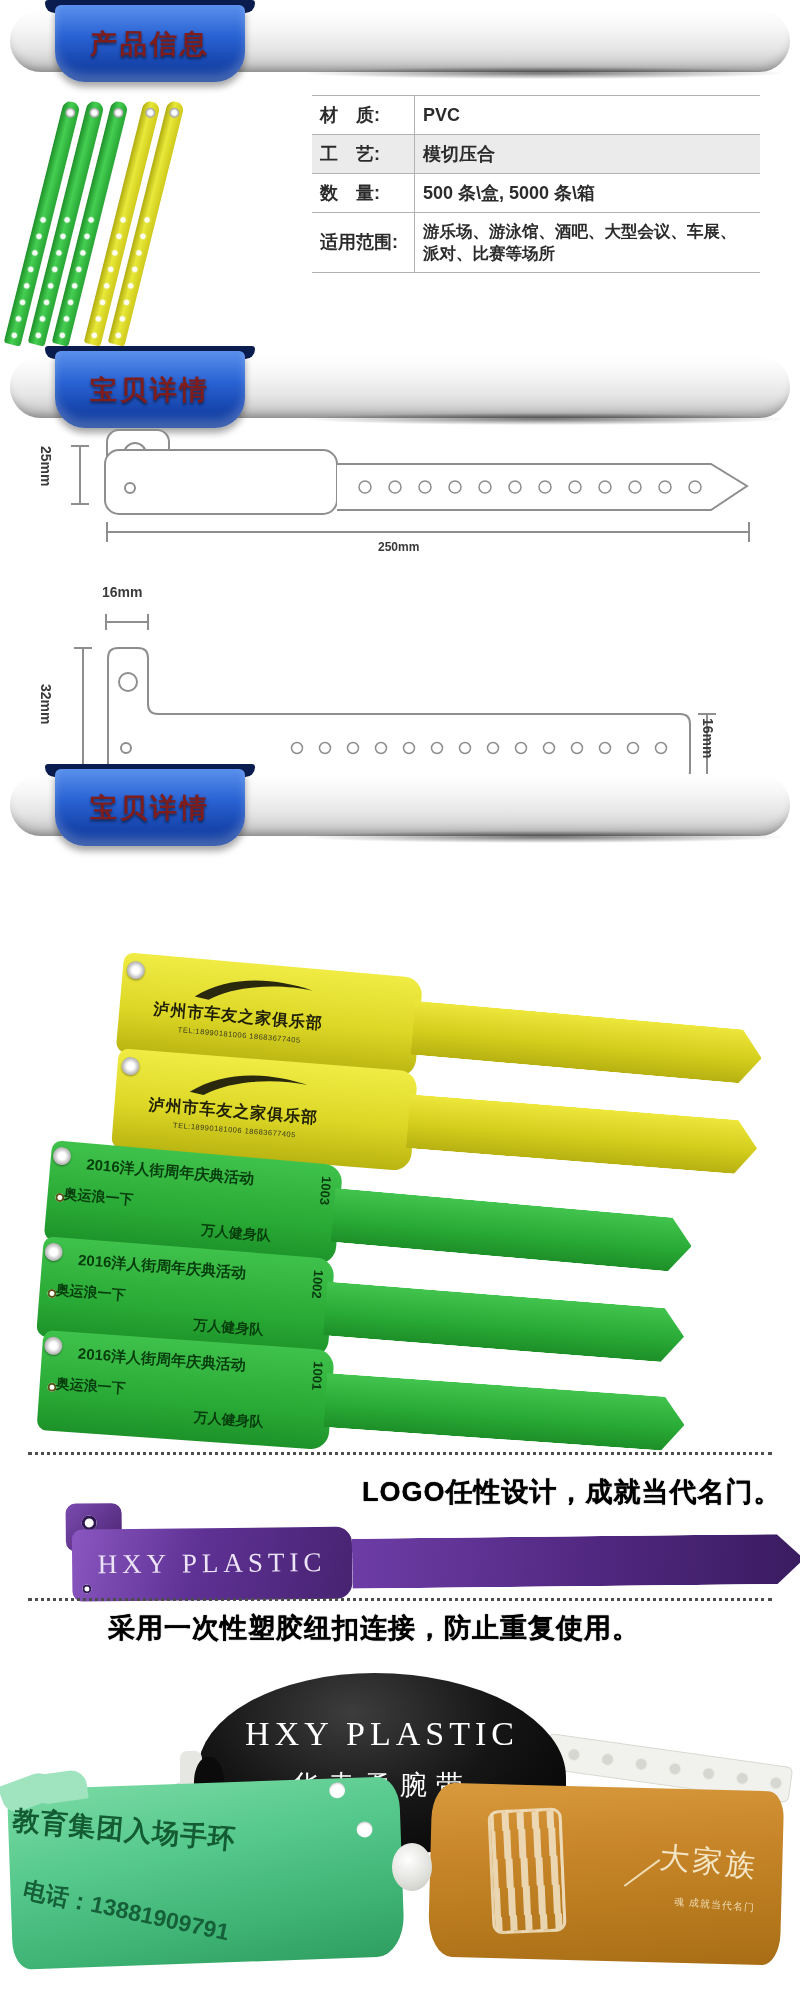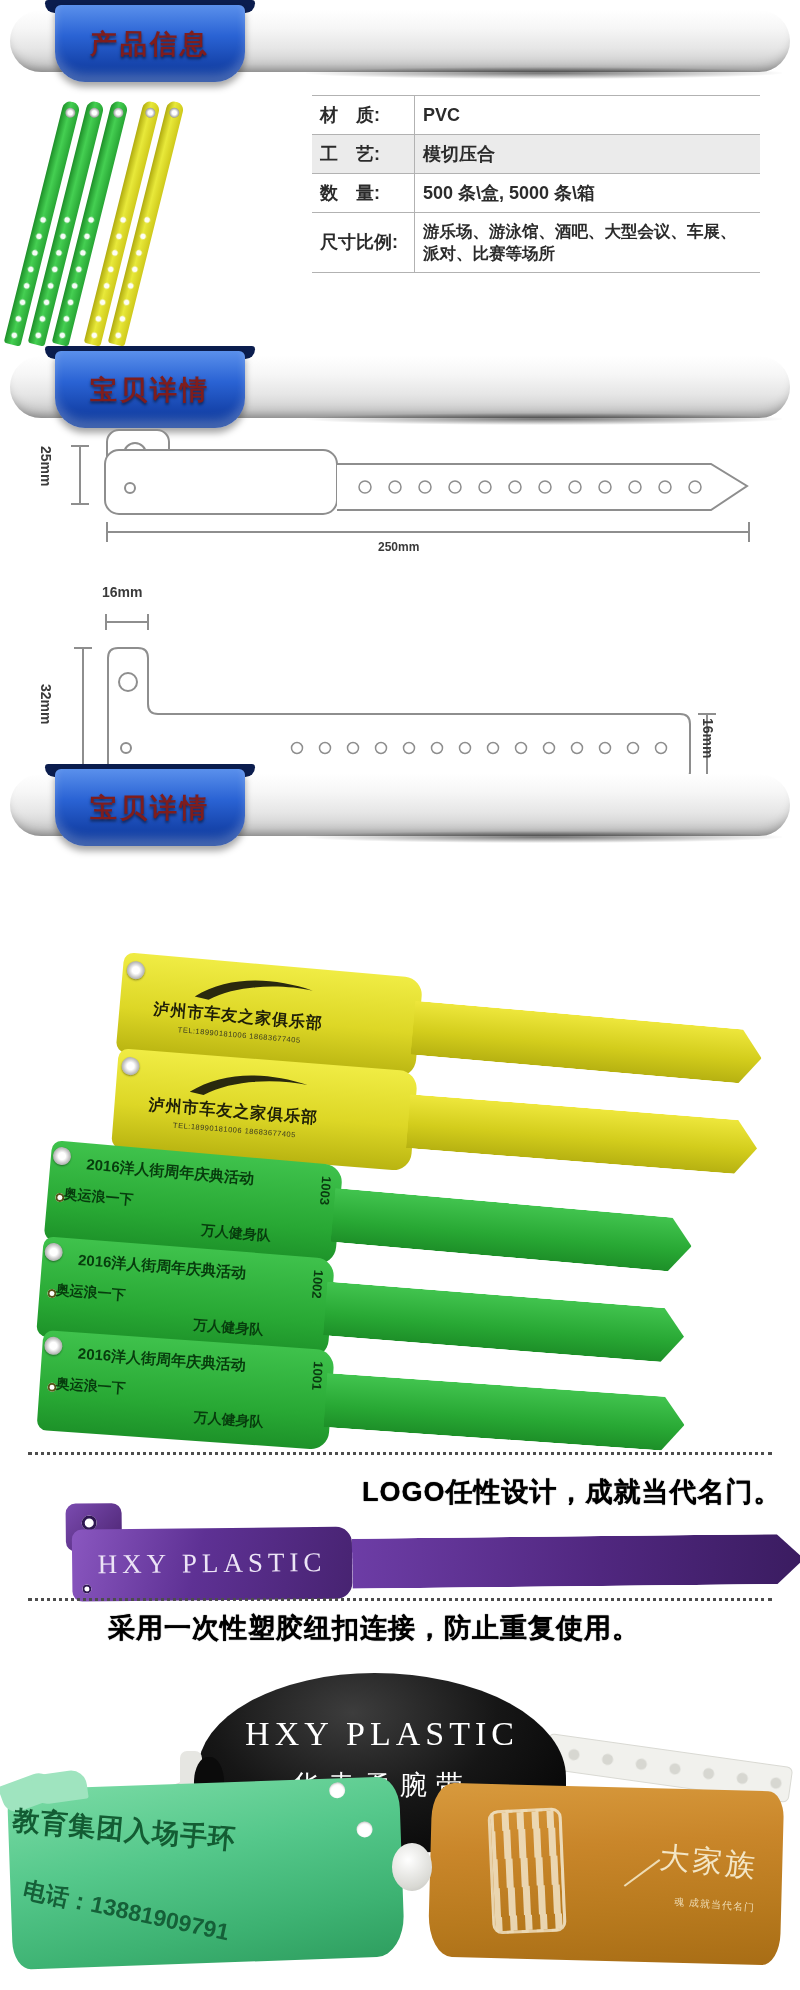--- a/index.html
+++ b/index.html
@@ -173,21 +173,21 @@
     </div>
     <div class="spec-row alt">
       <div class="spec-cell lab">工　艺:</div>
       <div class="spec-cell val">模切压合</div>
     </div>
     <div class="spec-row">
       <div class="spec-cell lab">数　量:</div>
       <div class="spec-cell val">500 条\盒, 5000 条\箱</div>
     </div>
     <div class="spec-row last">
-      <div class="spec-cell lab">尺寸比例:</div>
+      <div class="spec-cell lab">适用范围:</div>
       <div class="spec-cell val">游乐场、游泳馆、酒吧、大型会议、车展、派对、比赛等场所</div>
     </div>
   </div>
 
   <div class="sec-header" style="top:346px">
     <div class="cyl"></div>
     <div class="ribbon">
       <div class="ribbon-lip"></div>
       <div class="ribbon-body"></div>
       <div class="ribbon-label">宝贝详情</div>

